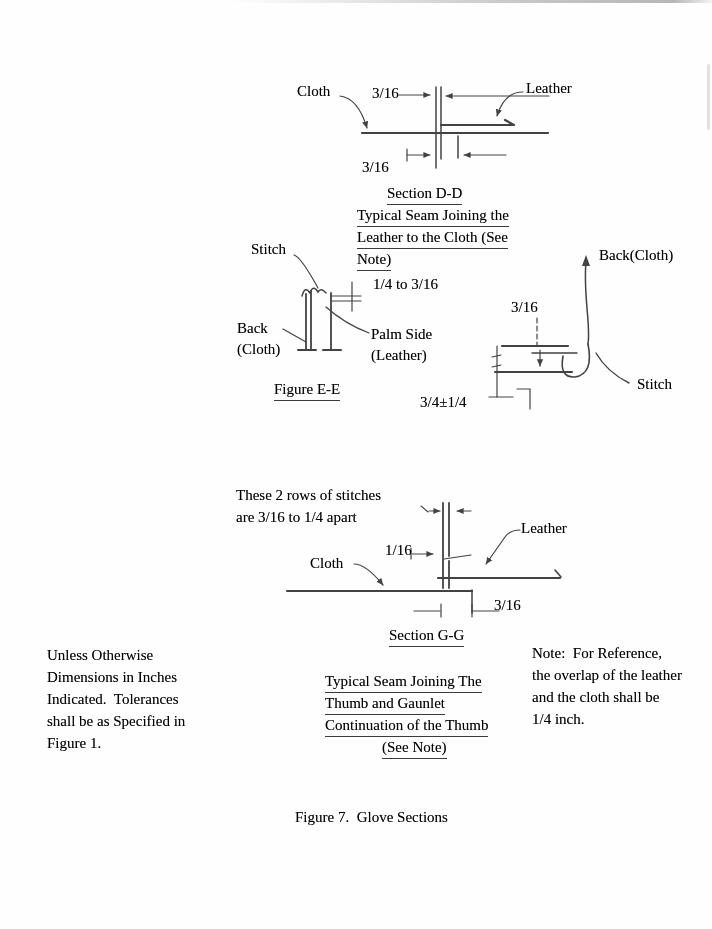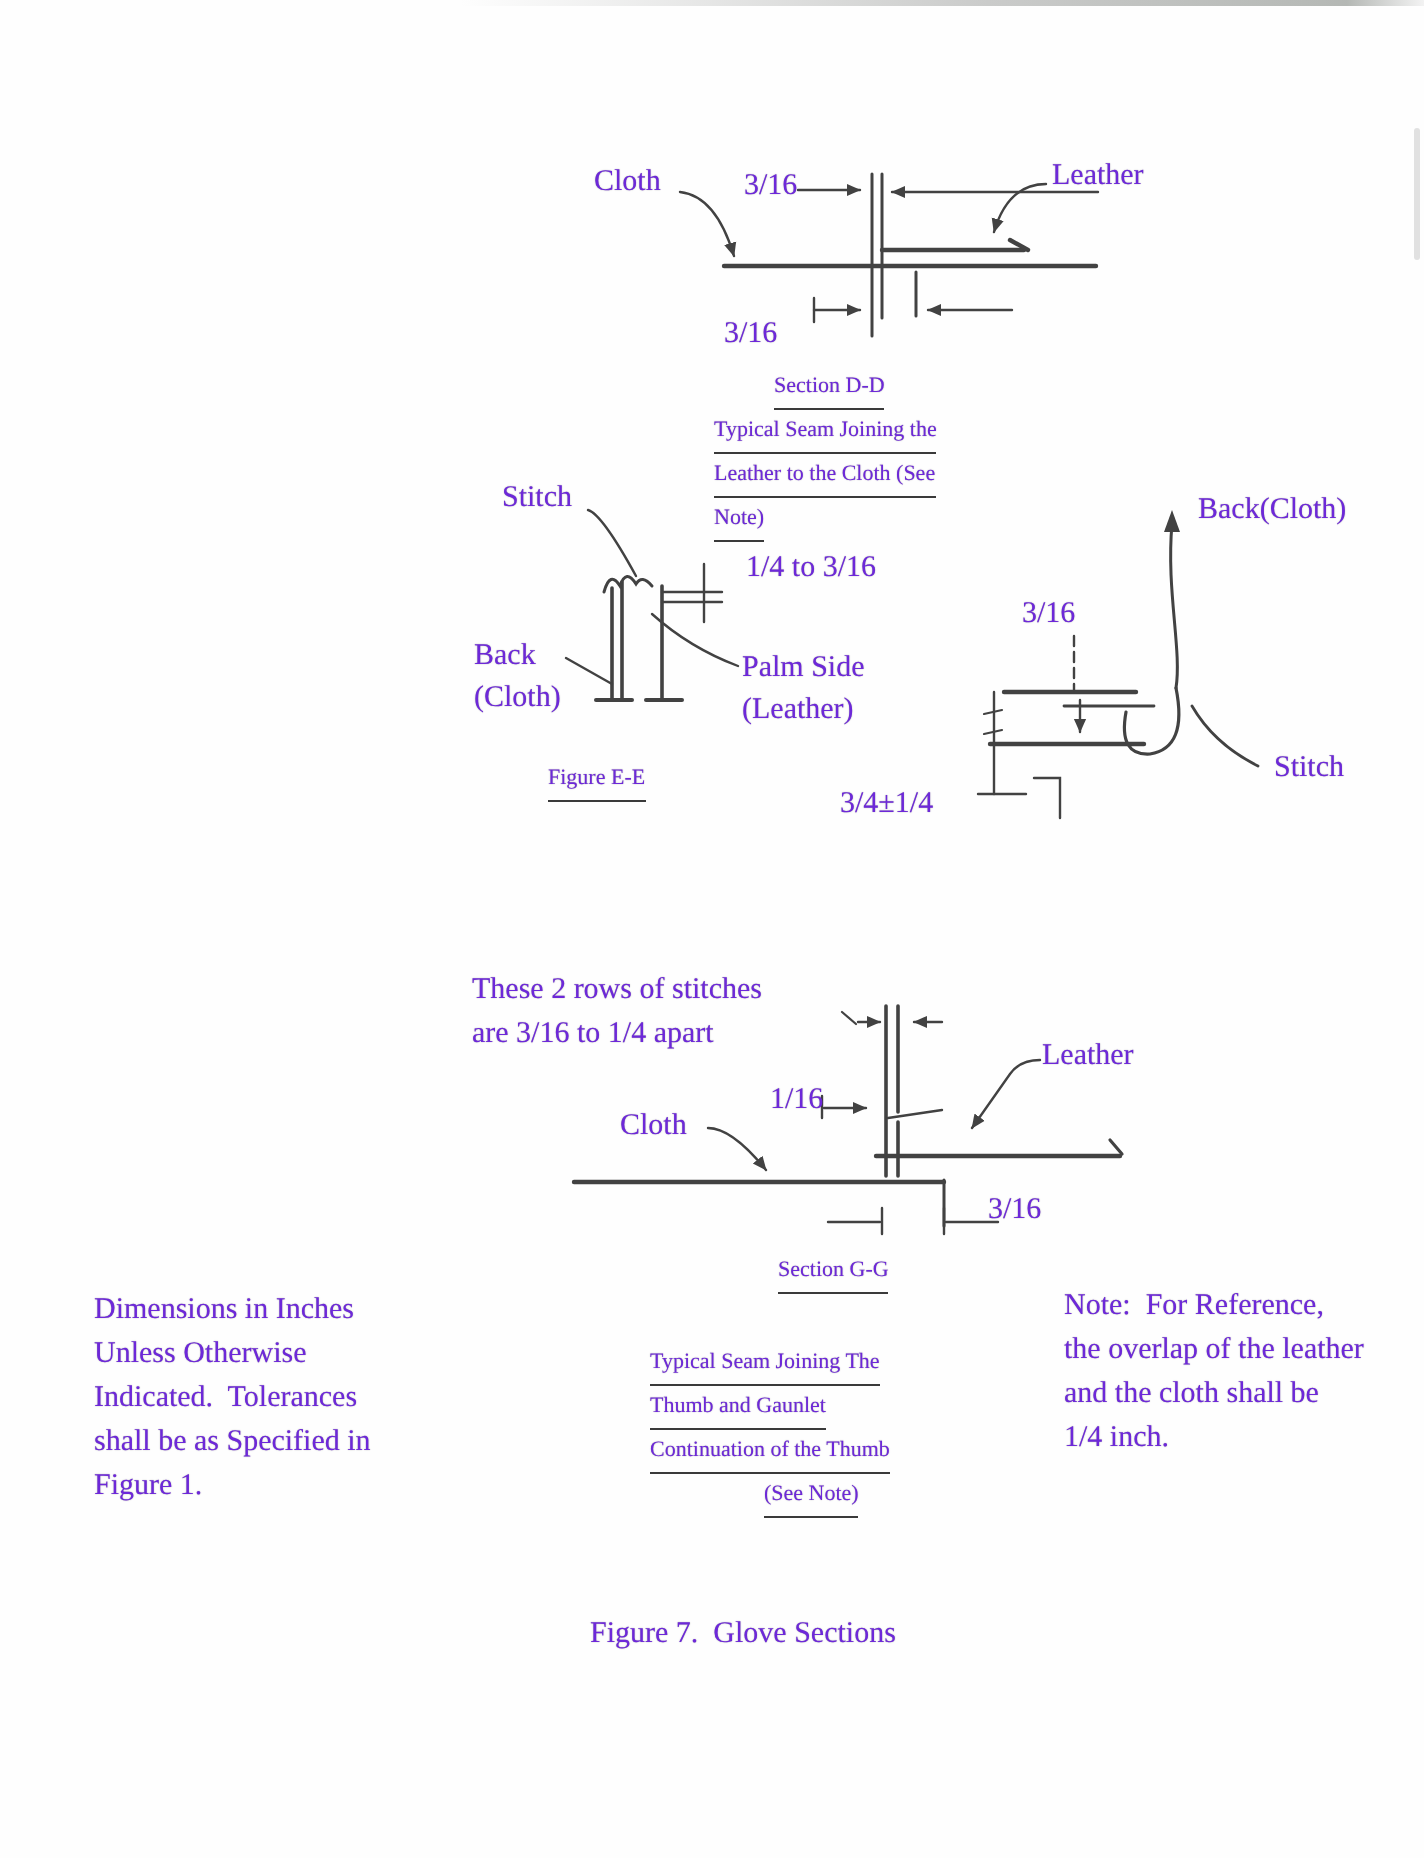--- a/index.html
+++ b/index.html
@@ -1,20 +1,20 @@
 <!DOCTYPE html>
 <html><head>
 <meta charset="utf-8">
 <style>
   html,body{margin:0;padding:0;background:#ffffff}
   .page{position:relative;width:712px;height:929px;background:#fefefee8;overflow:hidden;
-        font-family:"Liberation Serif",serif;color:#6d28d9;}
+        font-family:"Liberation Serif",serif;color:#000000;}
   .lbl{position:absolute;font-size:15px;line-height:17px;white-space:pre;
        text-shadow:0 0 .6px rgba(40,40,40,.45)}
-  .title{position:absolute;font-size:11px;line-height:17px;white-space:pre;
+  .title{position:absolute;font-size:15px;line-height:17px;white-space:pre;
          padding:0 0 2px 0;border-bottom:1.4px solid #3a3a3a;
          text-shadow:0 0 .6px rgba(40,40,40,.45)}
   .noteblock{position:absolute;font-size:15px;line-height:22px}
   .noteblock div{white-space:pre-wrap;text-shadow:0 0 .6px rgba(40,40,40,.45)}
   svg.lines{position:absolute;left:0;top:0}
   .scan-top{position:absolute;left:230px;top:0;width:482px;height:3px;
             background:linear-gradient(to right,rgba(180,180,180,0),rgba(150,152,150,.5) 55%,rgba(120,126,120,.55) 92%,rgba(180,180,180,.15))}
   .scan-right{position:absolute;right:2px;top:64px;width:3px;height:66px;
               background:rgba(165,165,165,.32);border-radius:2px}
 </style>
@@ -132,22 +132,22 @@
   <div class="lbl" style="left:521px;top:520px">Leather</div>
   <div class="lbl" style="left:310px;top:555px">Cloth</div>
   <div class="lbl" style="left:494px;top:597px">3/16</div>
   <div class="title" style="left:389px;top:627px">Section G-G</div>
   <div class="title" style="left:325px;top:673px">Typical Seam Joining The</div>
   <div class="title" style="left:325px;top:695px">Thumb and Gaunlet</div>
   <div class="title" style="left:325px;top:717px">Continuation of the Thumb</div>
   <div class="title" style="left:382px;top:739px">(See Note)</div>
 
   <div class="noteblock" style="left:47px;top:644px;width:170px">
+    <div>Unless Otherwise</div>
     <div>Dimensions in Inches</div>
-    <div>Unless Otherwise</div>
     <div>Indicated.  Tolerances</div>
     <div>shall be as Specified in</div>
     <div>Figure 1.</div>
   </div>
 
   <div class="noteblock" style="left:532px;top:642px;width:178px">
     <div>Note:  For Reference,</div>
     <div>the overlap of the leather</div>
     <div>and the cloth shall be</div>
     <div>1/4 inch.</div>

